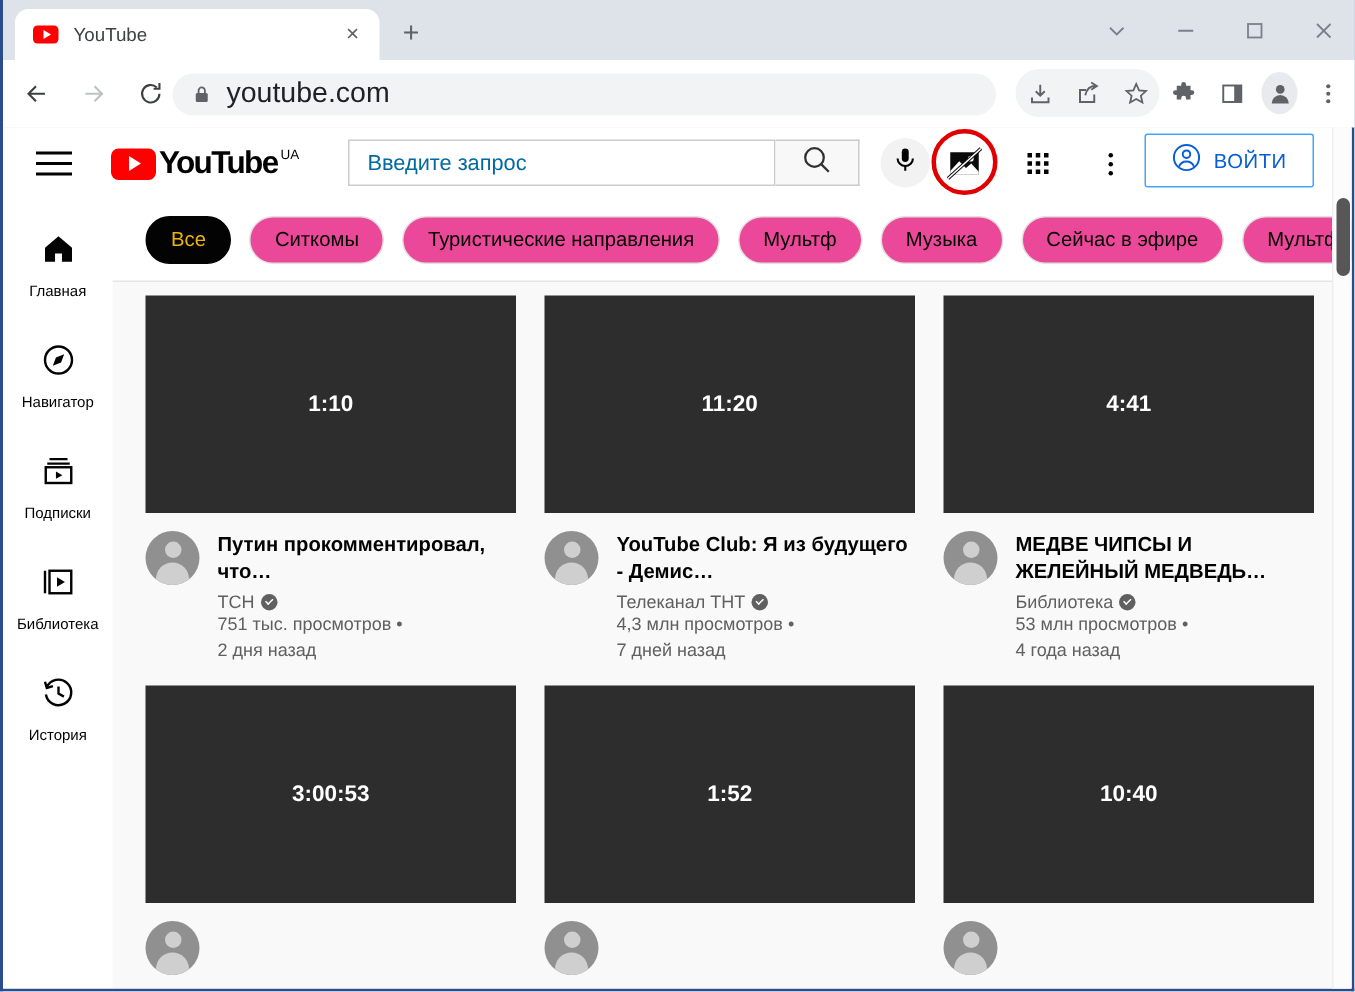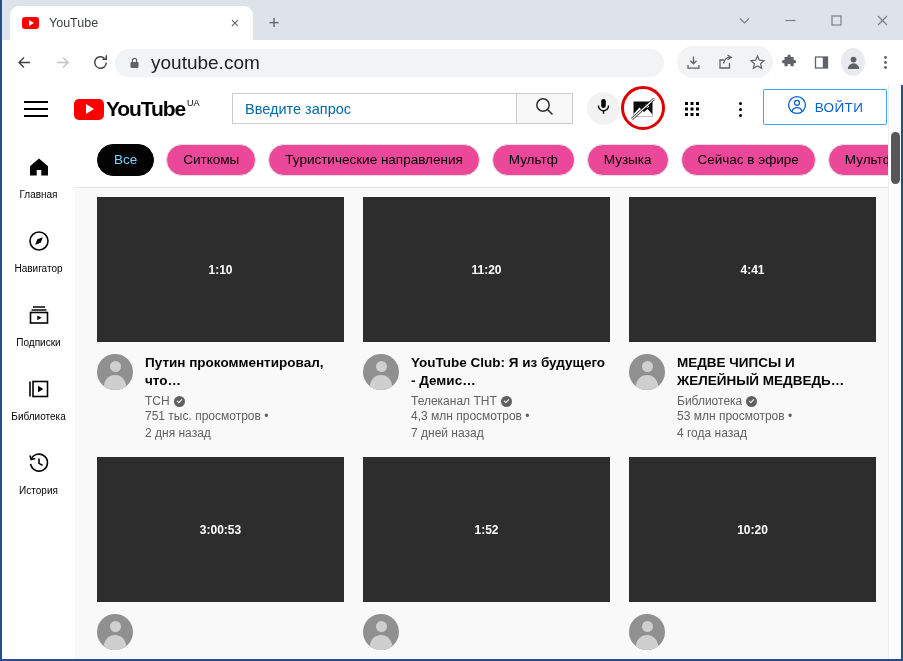--- a/index.html
+++ b/index.html
@@ -145,21 +145,21 @@
     display: flex; align-items: center; justify-content: center;
   }
   .dotsbtn {
     position: absolute; left: 724px; top: 9px;
     width: 28px; height: 30px;
     display: flex; flex-direction: column; align-items: center; justify-content: center; gap: 3px;
   }
   .dotsbtn i { width: 3px; height: 3px; background: #030303; border-radius: 50%; display: block; }
   .signin {
     position: absolute; left: 761px; top: 89px;
-    width: 124px; height: 36px;
+    width: 113px; height: 36px;
     border: 1px solid #3ea6ff; border-radius: 2px;
     display: flex; align-items: center; justify-content: center; gap: 8px;
     background: #fff; z-index: 5;
   }
   .signin-label { font-size: 13.5px; color: #065fd4; font-weight: 500; letter-spacing: 0.4px; }
 
   
   .sidebar {
     position: absolute; left: 0; top: 47px; width: 73px; height: 527px;
     background: #fff; padding-top: 8px;
@@ -176,39 +176,39 @@
     background: #fff; border-bottom: 1px solid #e5e5e5;
     display: flex; align-items: center; gap: 12px; padding-left: 22px;
     overflow: hidden;
   }
   .chip {
     height: 32px; padding: 0 16px; border-radius: 16px;
     border: 1px solid #e0e0e0; background: #ec4899;
     display: flex; align-items: center; white-space: nowrap;
     font-size: 13.5px; color: #030303;
   }
-  .chip.active { background: #030303; color: #7dd3fc; border-color: #030303; font-weight: 500; }
+  .chip.active { background: #030303; color: #eab308; border-color: #030303; font-weight: 500; }
 
   
   .content {
     position: absolute; left: 73px; top: 103px; width: 826px; height: 471px;
     background: #f9f9f9; overflow: hidden;
   }
   .grid {
     position: absolute; left: 22px; top: 9px;
     display: flex; flex-wrap: wrap; gap: 15px 19px;
     width: 790px;
   }
   .card { width: 247px; }
   .thumb {
     width: 247px; height: 145px; background: #2d2d2d;
     display: flex; align-items: center; justify-content: center;
     position: relative;
   }
-  .thumb-dur { font-size: 12px; color: #fff; font-weight: bold; }
+  .thumb-dur { font-size: 15px; color: #fff; font-weight: bold; }
   .meta { display: flex; margin-top: 12px; }
   .av { width: 36px; height: 36px; border-radius: 50%; background: #909090; flex: 0 0 36px; position: relative; overflow: hidden; }
   .av::before {
     content: ""; position: absolute; left: 12.5px; top: 7px;
     width: 11px; height: 11px; border-radius: 50%; background: #cfcfcf;
   }
   .av::after {
     content: ""; position: absolute; left: 7px; top: 21px;
     width: 22px; height: 18px; border-radius: 11px 11px 0 0; background: #cfcfcf;
   }
@@ -550,21 +550,21 @@
           <div class="meta">
             <div class="av"></div>
             <div class="textcol">
               <div class="vtitle"></div>
             </div>
           </div>
         </div>
 
         <div class="card">
           <div class="thumb">
-            <div class="thumb-dur">10:20</div>
+            <div class="thumb-dur">10:40</div>
           </div>
           <div class="meta">
             <div class="av"></div>
             <div class="textcol">
               <div class="vtitle"></div>
             </div>
           </div>
         </div>
 
       </div>

